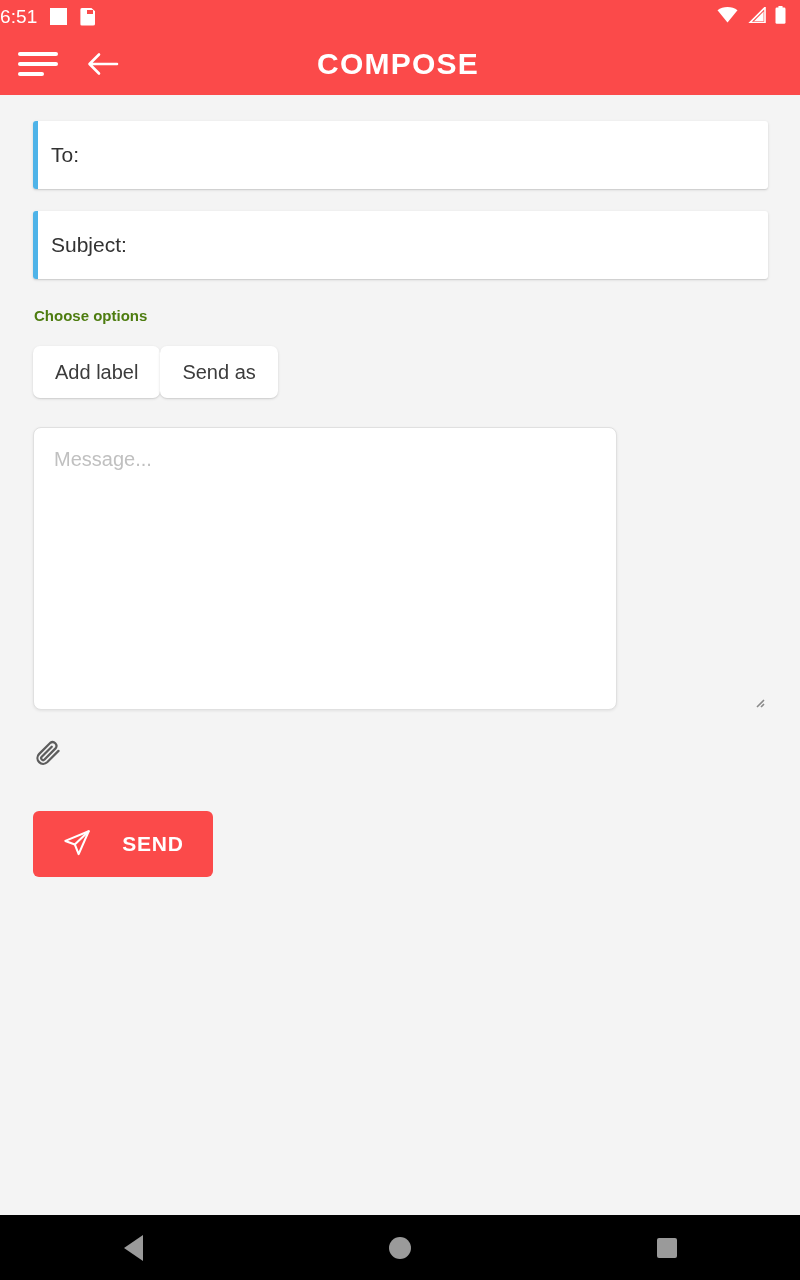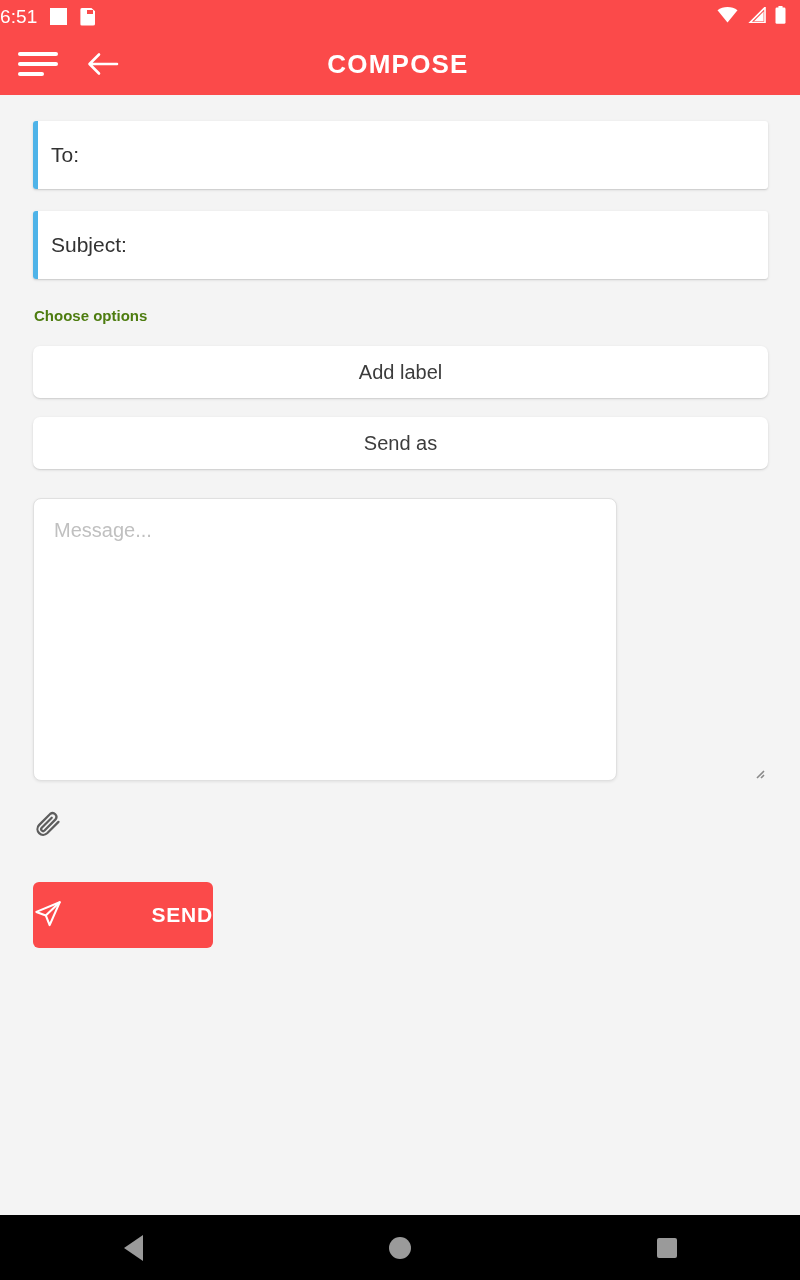--- a/index.html
+++ b/index.html
@@ -117,21 +117,21 @@
     justify-content: center;
     cursor: pointer;
   }
 
   .app-title {
     position: absolute;
     left: 0;
     right: 4px;
     text-align: center;
     color: #ffffff;
-    font-size: 26px;
+    font-size: 30px;
     font-weight: bold;
     letter-spacing: 1.2px;
     pointer-events: none;
   }
 
   
   .content {
     flex: 1 1 auto;
     padding: 26px 32px 0 33px;
     overflow: hidden;
@@ -164,23 +164,21 @@
 
   .section-title {
     font-size: 15px;
     font-weight: bold;
     color: #4d7c0f;
     margin: 28px 0 4px 1px;
   }
 
   .options-row {
     display: flex;
-    gap: 19px;
     margin-top: 22px;
-    flex-direction: column;
   }
   .option-btn {
     background: #ffffff;
     border: none;
     border-radius: 7px;
     height: 52px;
     padding: 0 22px;
     font-family: "Liberation Sans", sans-serif;
     font-size: 20px;
     color: #3c3c3c;
@@ -237,21 +235,21 @@
 
   .send-btn {
     margin-top: 39px;
     width: 180px;
     height: 66px;
     background: #fb4a4a;
     border: none;
     border-radius: 6px;
     display: flex;
     align-items: center;
-    justify-content: space-between;
+    justify-content: center;
     gap: 30px;
     cursor: pointer;
     padding: 0;
   }
   .send-label {
     color: #ffffff;
     font-size: 21px;
     font-weight: bold;
     letter-spacing: 0.8px;
     font-family: "Liberation Sans", sans-serif;

